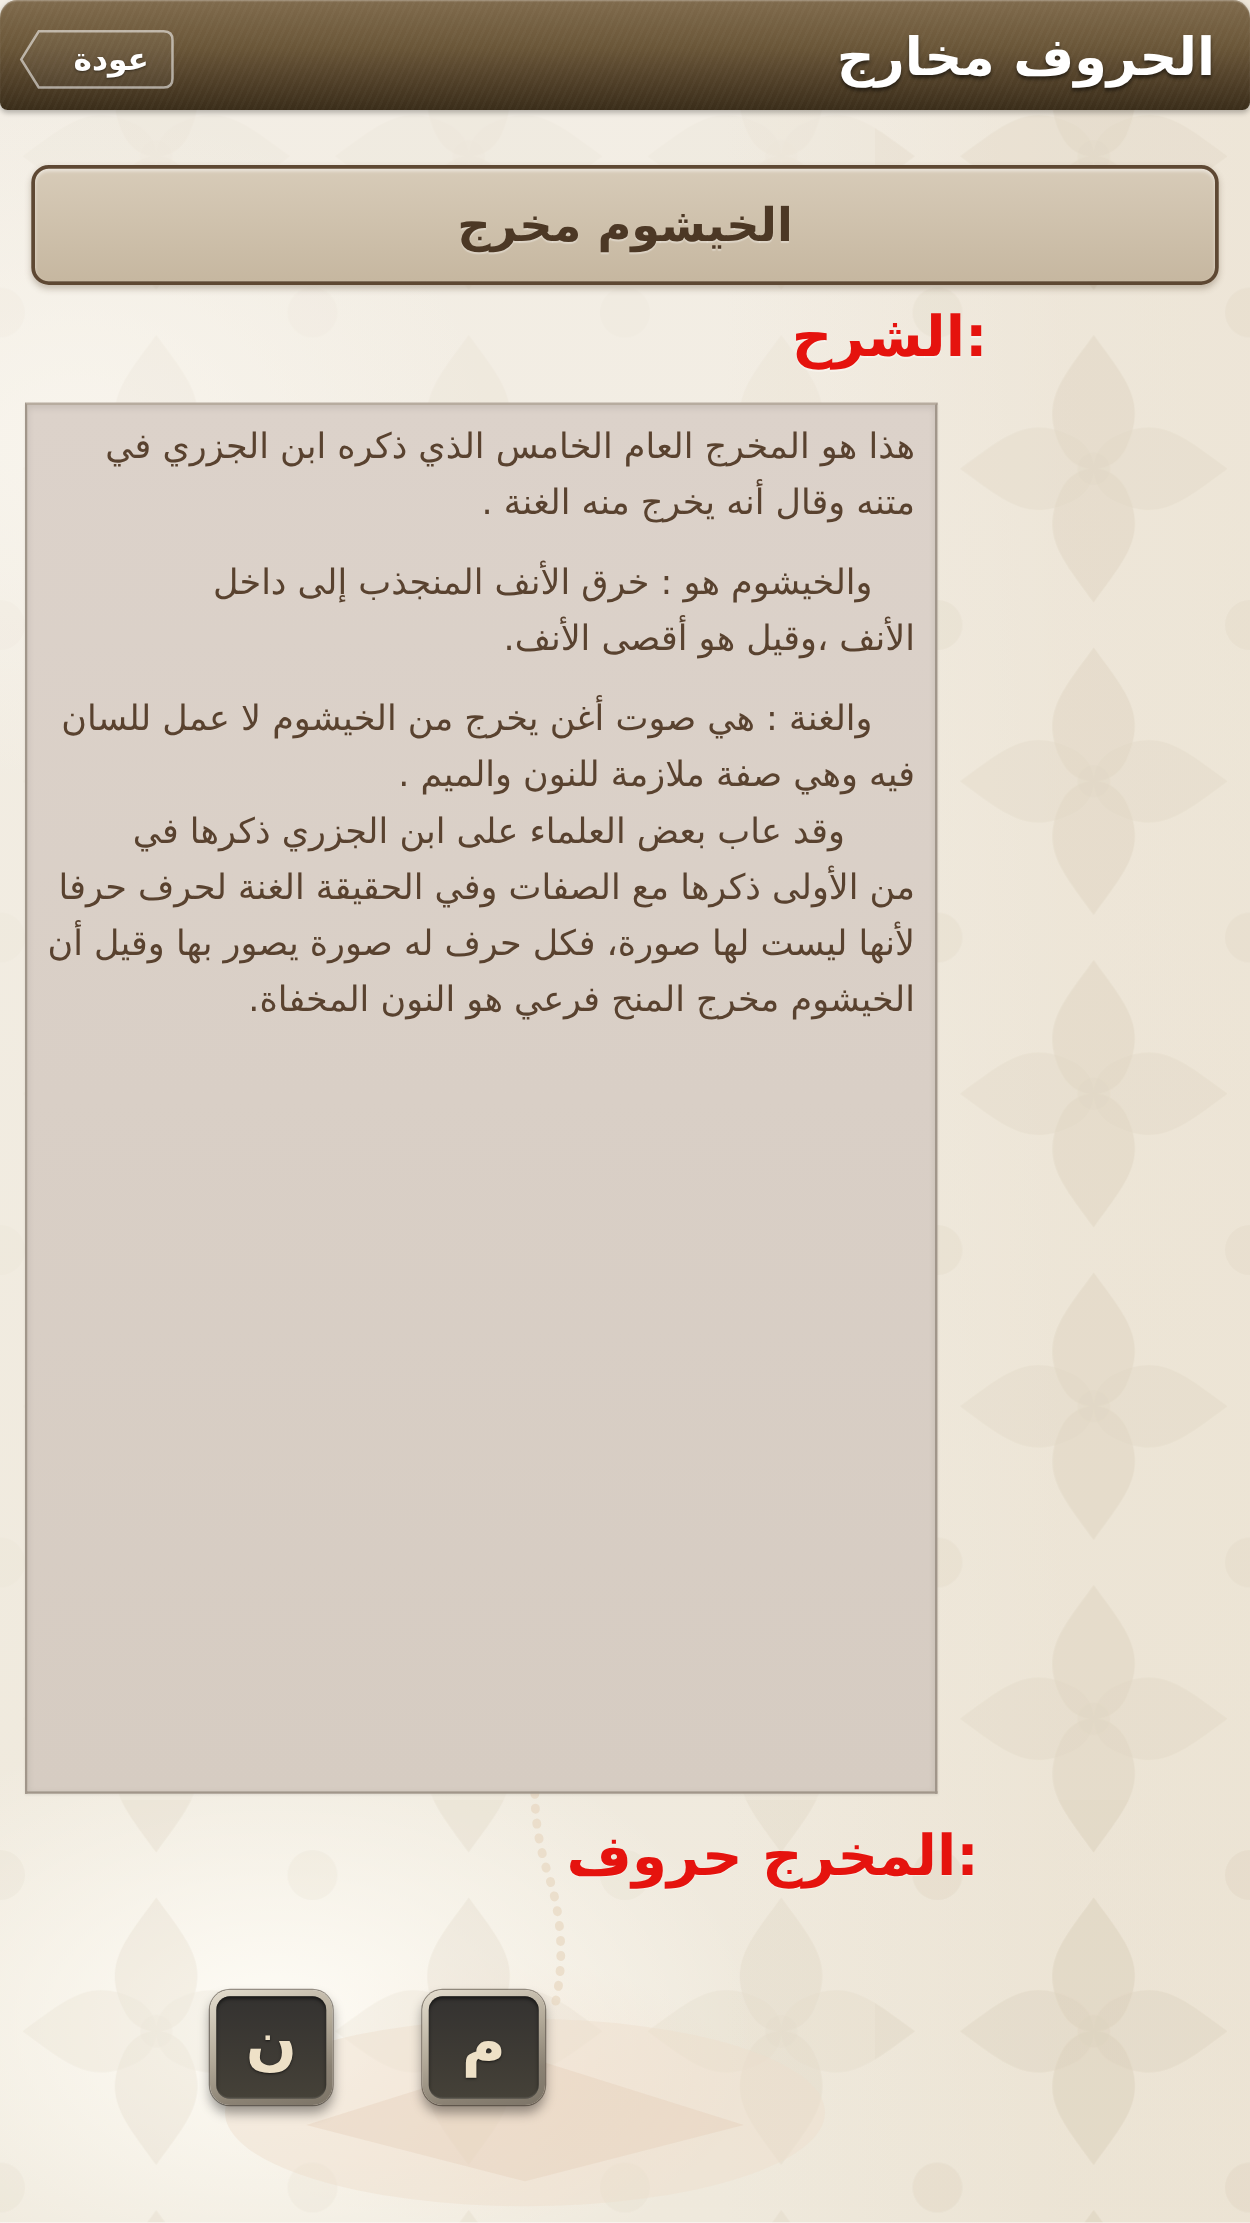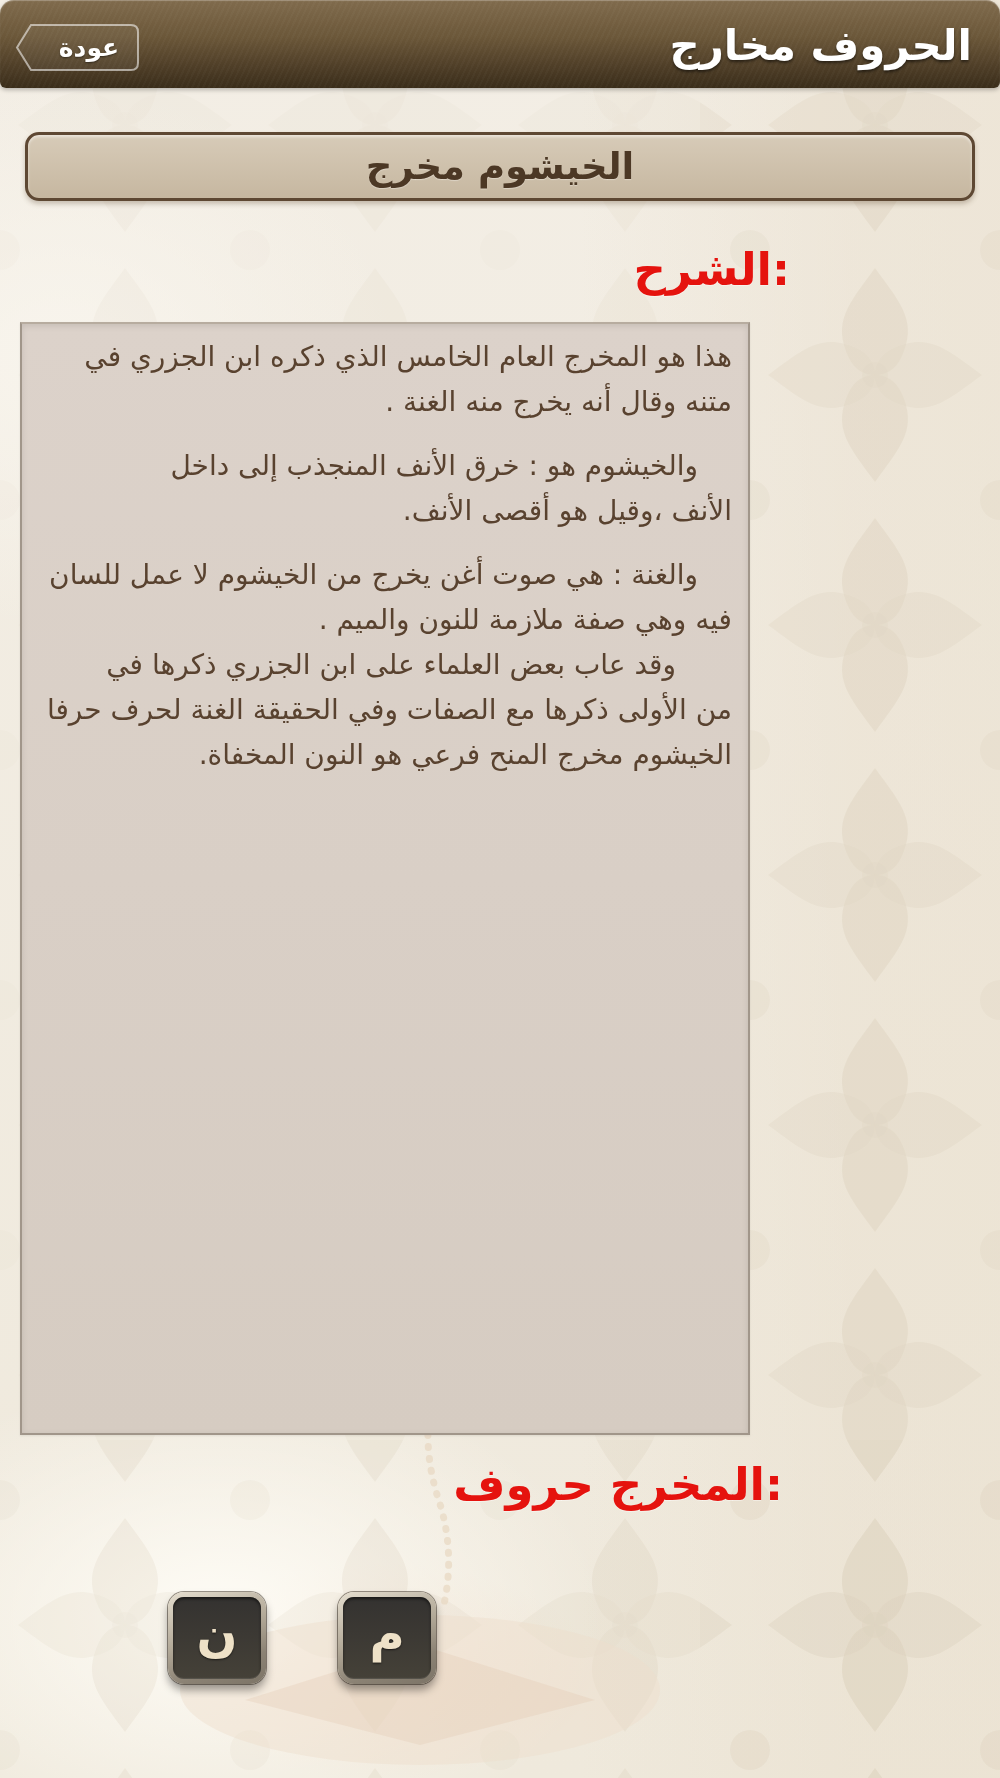--- a/index.html
+++ b/index.html
@@ -34,21 +34,21 @@
   .back-btn{position:absolute;left:14px;top:23px;width:128px;height:49px;cursor:pointer;}
   .back-btn svg{position:absolute;left:0;top:0;}
   .back-label{
     position:absolute;left:22px;top:0;width:106px;height:49px;line-height:50px;
     text-align:center;color:#fff;font-size:25px;font-weight:bold;
     text-shadow:0 1px 2px rgba(0,0,0,.45);
   }
 
   
   .section-header{
-    position:absolute;left:25px;top:132px;width:950px;height:69px;box-sizing:border-box;
+    position:absolute;left:25px;top:132px;width:950px;height:96px;box-sizing:border-box;
     border:3px solid #5e4833;border-radius:14px;
     background:linear-gradient(#d7cbb8,#c6b7a0);
     box-shadow:0 3px 5px rgba(94,72,51,.3), inset 0 2px 3px rgba(255,255,255,.5);
     display:flex;align-items:center;justify-content:center;
     font-size:37px;font-weight:bold;color:#4c3825;
     text-shadow:0 1px 1px rgba(255,255,255,.35);
   }
 
   
   .red-heading{
@@ -144,20 +144,21 @@
 
   <div class="text-box">
     <div class="text-line">هذا هو المخرج العام الخامس الذي ذكره ابن الجزري في</div>
     <div class="text-line">متنه وقال أنه يخرج منه الغنة .</div>
     <div class="text-line ind1">والخيشوم هو : خرق الأنف المنجذب إلى داخل</div>
     <div class="text-line">الأنف ،وقيل هو أقصى الأنف.</div>
     <div class="text-line ind1">والغنة : هي صوت أغن يخرج من الخيشوم لا عمل للسان</div>
     <div class="text-line">فيه وهي صفة ملازمة للنون والميم .</div>
     <div class="text-line ind2">وقد عاب بعض العلماء على ابن الجزري ذكرها في</div>
     <div class="text-line">من الأولى ذكرها مع الصفات وفي الحقيقة الغنة لحرف حرفا</div>
+    <div class="text-line">لأنها ليست لها صورة، فكل حرف له صورة يصور بها وقيل أن</div>
     <div class="text-line">الخيشوم مخرج المنح فرعي هو النون المخفاة.</div>
   </div>
 
   <div class="red-heading heading-letters" data-reverse="words"><span>حروف</span> <span>المخرج:</span></div>
 
   <div class="letters-row">
     <div class="letter-btn">
       <div class="letter-inner">م</div>
     </div>
     <div class="letter-btn">

